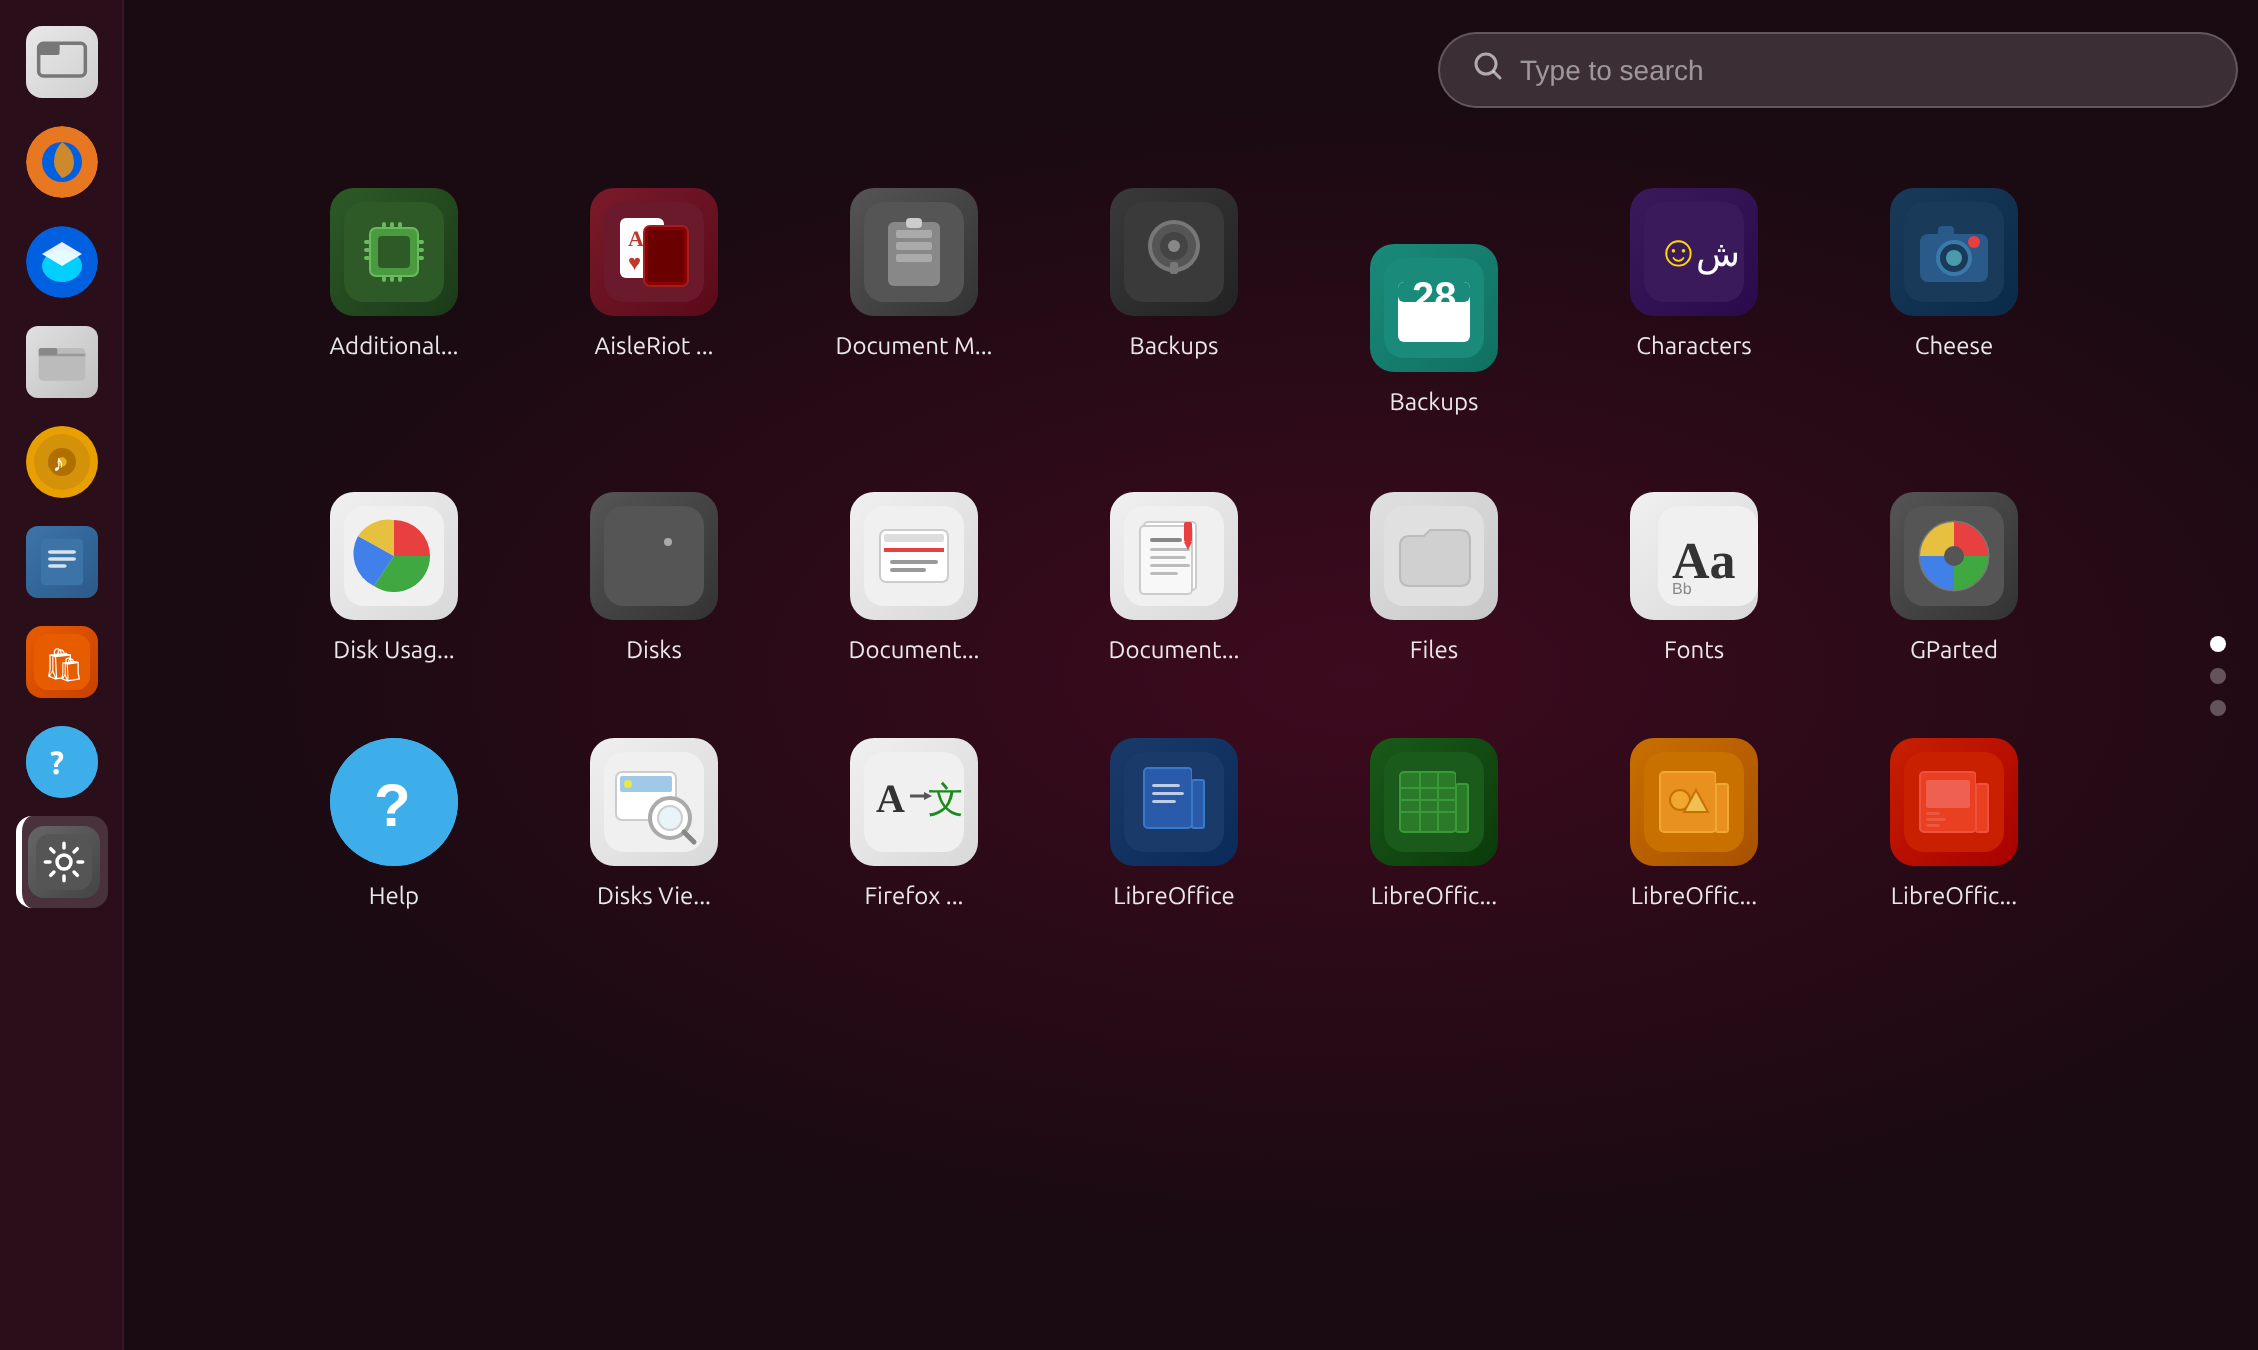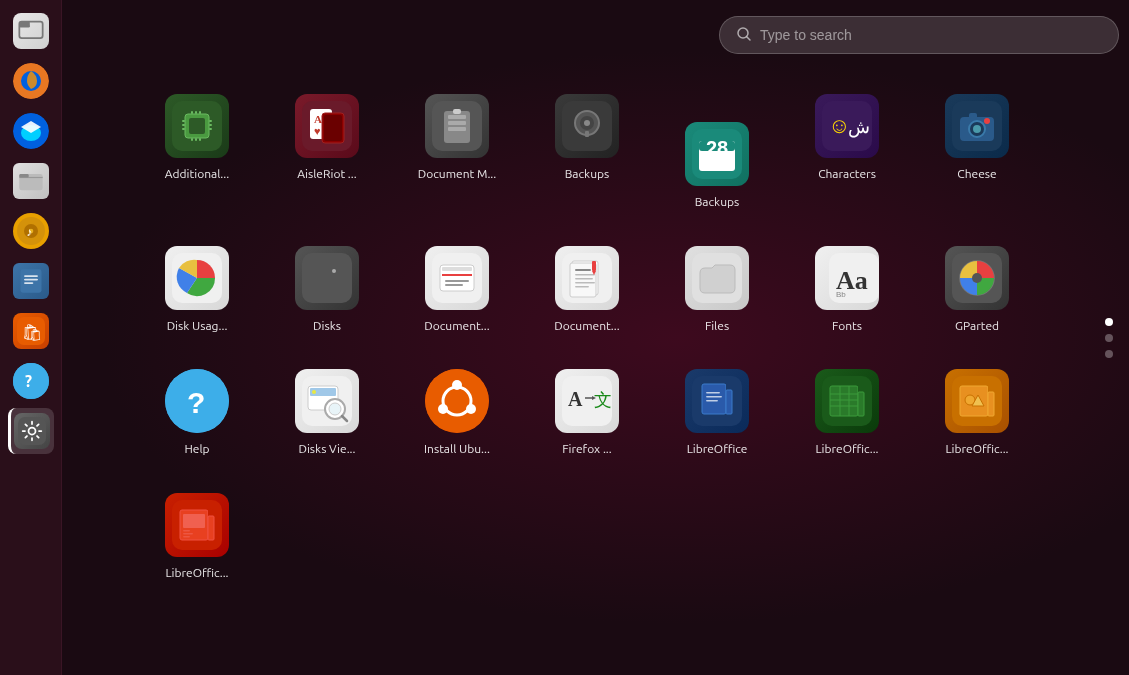--- a/index.html
+++ b/index.html
@@ -649,33 +649,20 @@
           <circle cx="12" cy="16" r="2" fill="#e8e840"></circle>
 
           <circle cx="33" cy="33" r="10" fill="white" stroke="#aaa" stroke-width="2"></circle>
           <circle cx="33" cy="33" r="6" fill="#e8f4f8" stroke="#ccc" stroke-width="1"></circle>
           <line x1="40" y1="40" x2="45" y2="45" stroke="#888" stroke-width="2.5" stroke-linecap="round"></line>
         </svg>
       </div>
       <span class="app-label">Disks Vie...</span>
     </div>
 
-    <div class="app-item">
-      <div class="app-icon icon-install">
-        <svg width="64" height="64" viewBox="0 0 64 64">
-          <circle cx="32" cy="32" r="32" fill="#e85c00"></circle>
-
-          <circle cx="32" cy="32" r="14" fill="none" stroke="white" stroke-width="3"></circle>
-          <circle cx="32" cy="16" r="5" fill="white"></circle>
-          <circle cx="46" cy="40" r="5" fill="white"></circle>
-          <circle cx="18" cy="40" r="5" fill="white"></circle>
-        </svg>
-      </div>
-      <span class="app-label">Install Ubu...</span>
-    </div>
 
     <div class="app-item">
       <div class="app-icon icon-language">
         <svg width="50" height="50" viewBox="0 0 50 50">
           <rect width="50" height="50" rx="10" fill="#f0f0f0"></rect>
 
           <text x="6" y="30" font-size="20" font-family="serif" fill="#333" font-weight="bold">A</text>
           <line x1="23" y1="22" x2="30" y2="22" stroke="#555" stroke-width="1.5"></line>
           <polygon points="30,20 34,22 30,24" fill="#555"></polygon>
           <text x="32" y="30" font-size="18" font-family="sans-serif" fill="#1a8a1a">文</text>

